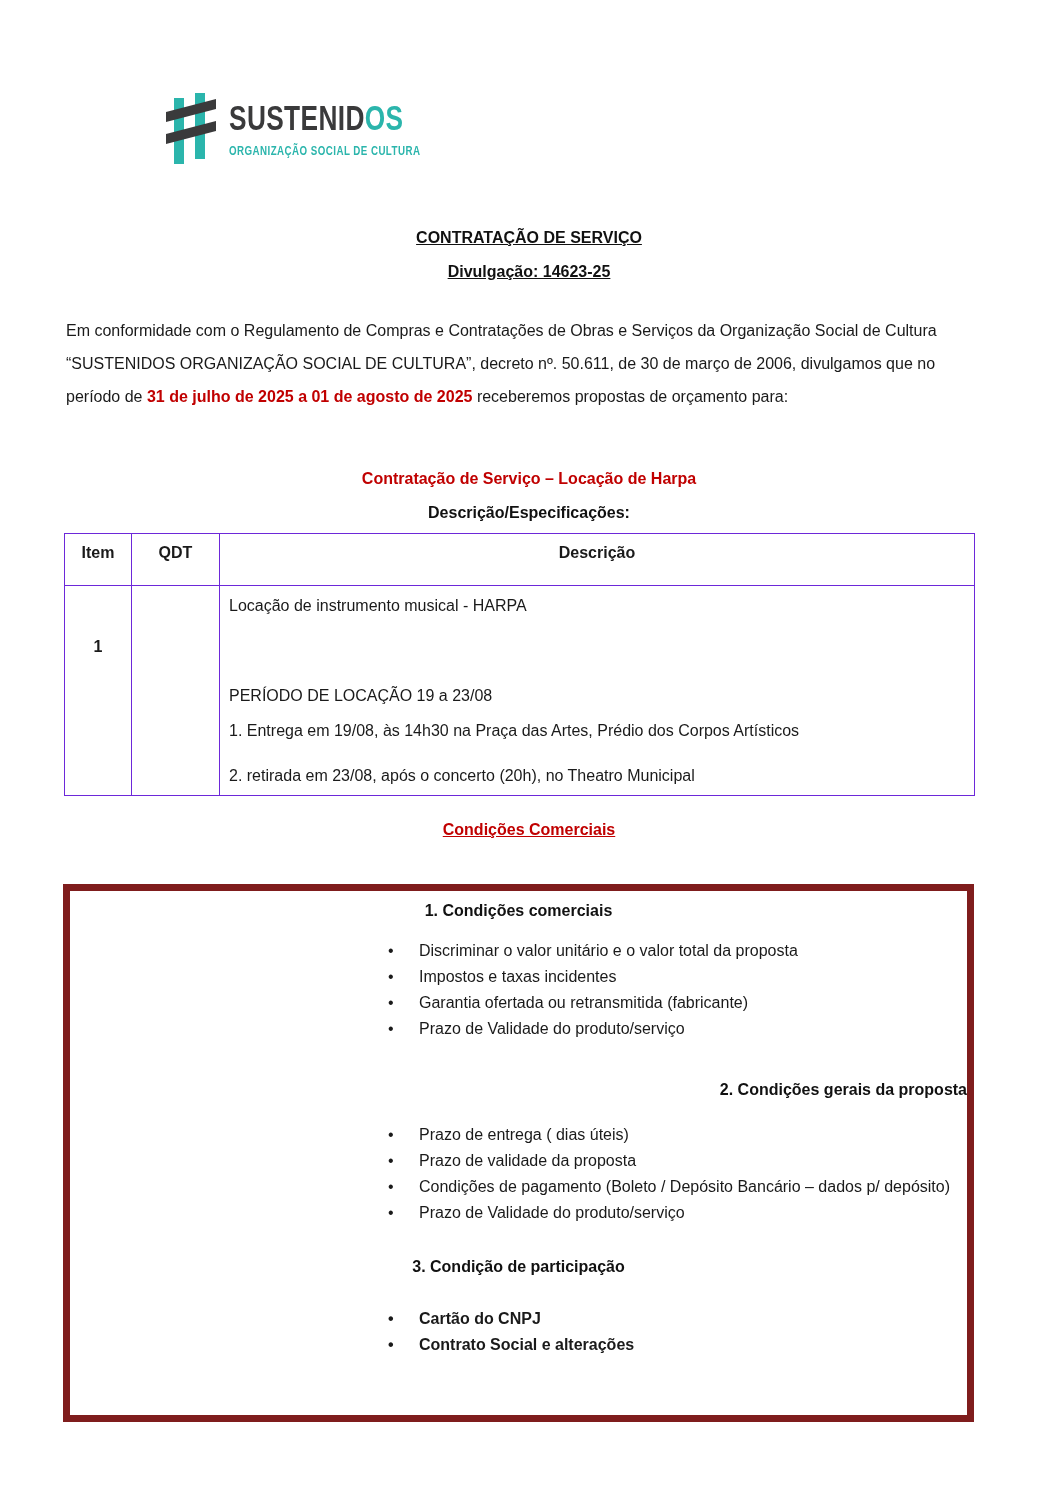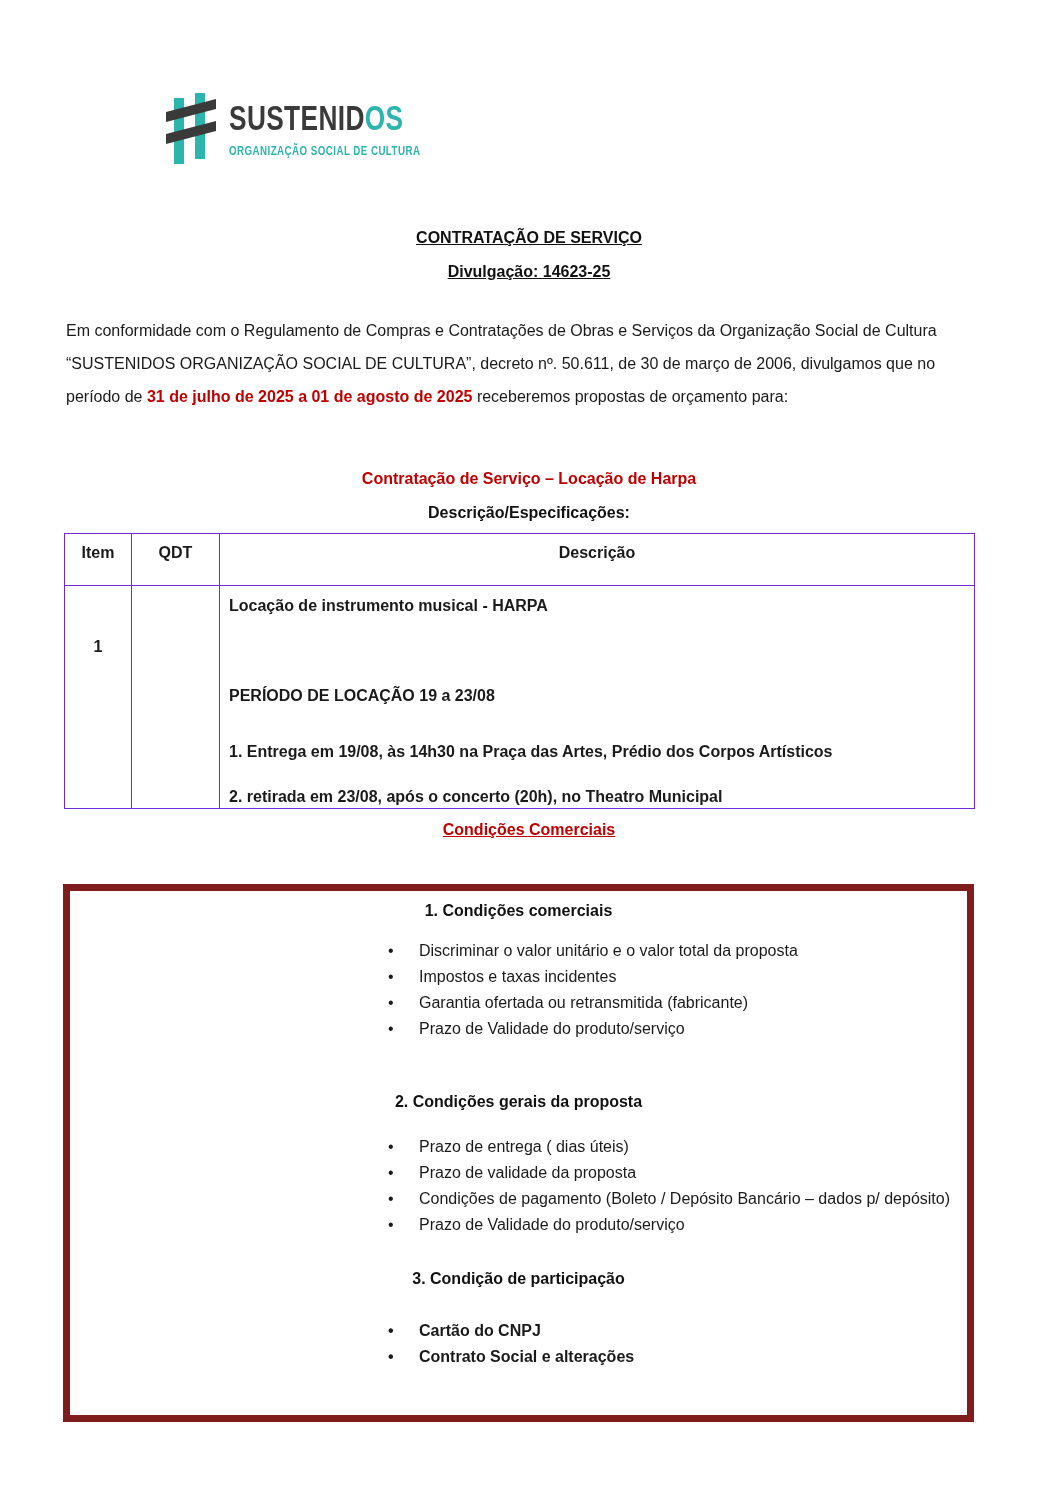--- a/index.html
+++ b/index.html
@@ -118,23 +118,23 @@
     text-align: center;
     padding-top: 10px;
     vertical-align: top;
   }
   .spec-table td { height: 210px; }
   td.cell-item {
     text-align: center;
     font-weight: bold;
     padding-top: 52px;
   }
-  td.cell-desc { padding: 8px 10px 0 9px; line-height: 23px; font-weight: bold; }
+  td.cell-desc { padding: 8px 10px 0 9px; line-height: 23px; }
   .desc-line2 { margin-top: 67px; }
-  .desc-line3 { margin-top: 33px; }
+  .desc-line3 { margin-top: 12px; }
   .desc-line4 { margin-top: 22px; }
 
   .commercial-title {
     position: absolute;
     left: 0; right: 0;
     top: 821px;
     text-align: center;
     font-size: 16px;
     font-weight: bold;
     text-decoration: underline;
@@ -151,21 +151,21 @@
     border: 7px solid #7f1d1d;
     font-size: 16px;
   }
   .cond-heading {
     text-align: center;
     font-weight: bold;
     line-height: 16px;
     color: #111;
   }
   .cond-h1 { margin-top: 12px; }
-  .cond-h2 { margin-top: 52px; }
+  .cond-h2 { margin-top: 40px; text-align: right; }
   .cond-h3 { margin-top: 33px; }
   .cond-list {
     list-style: none;
     margin-left: 349px;
     width: 540px;
   }
   .cond-list-1 { margin-top: 19px; }
   .cond-list-2 { margin-top: 24px; }
   .cond-list-3 { margin-top: 31px; font-weight: bold; }
   .cond-list li {

